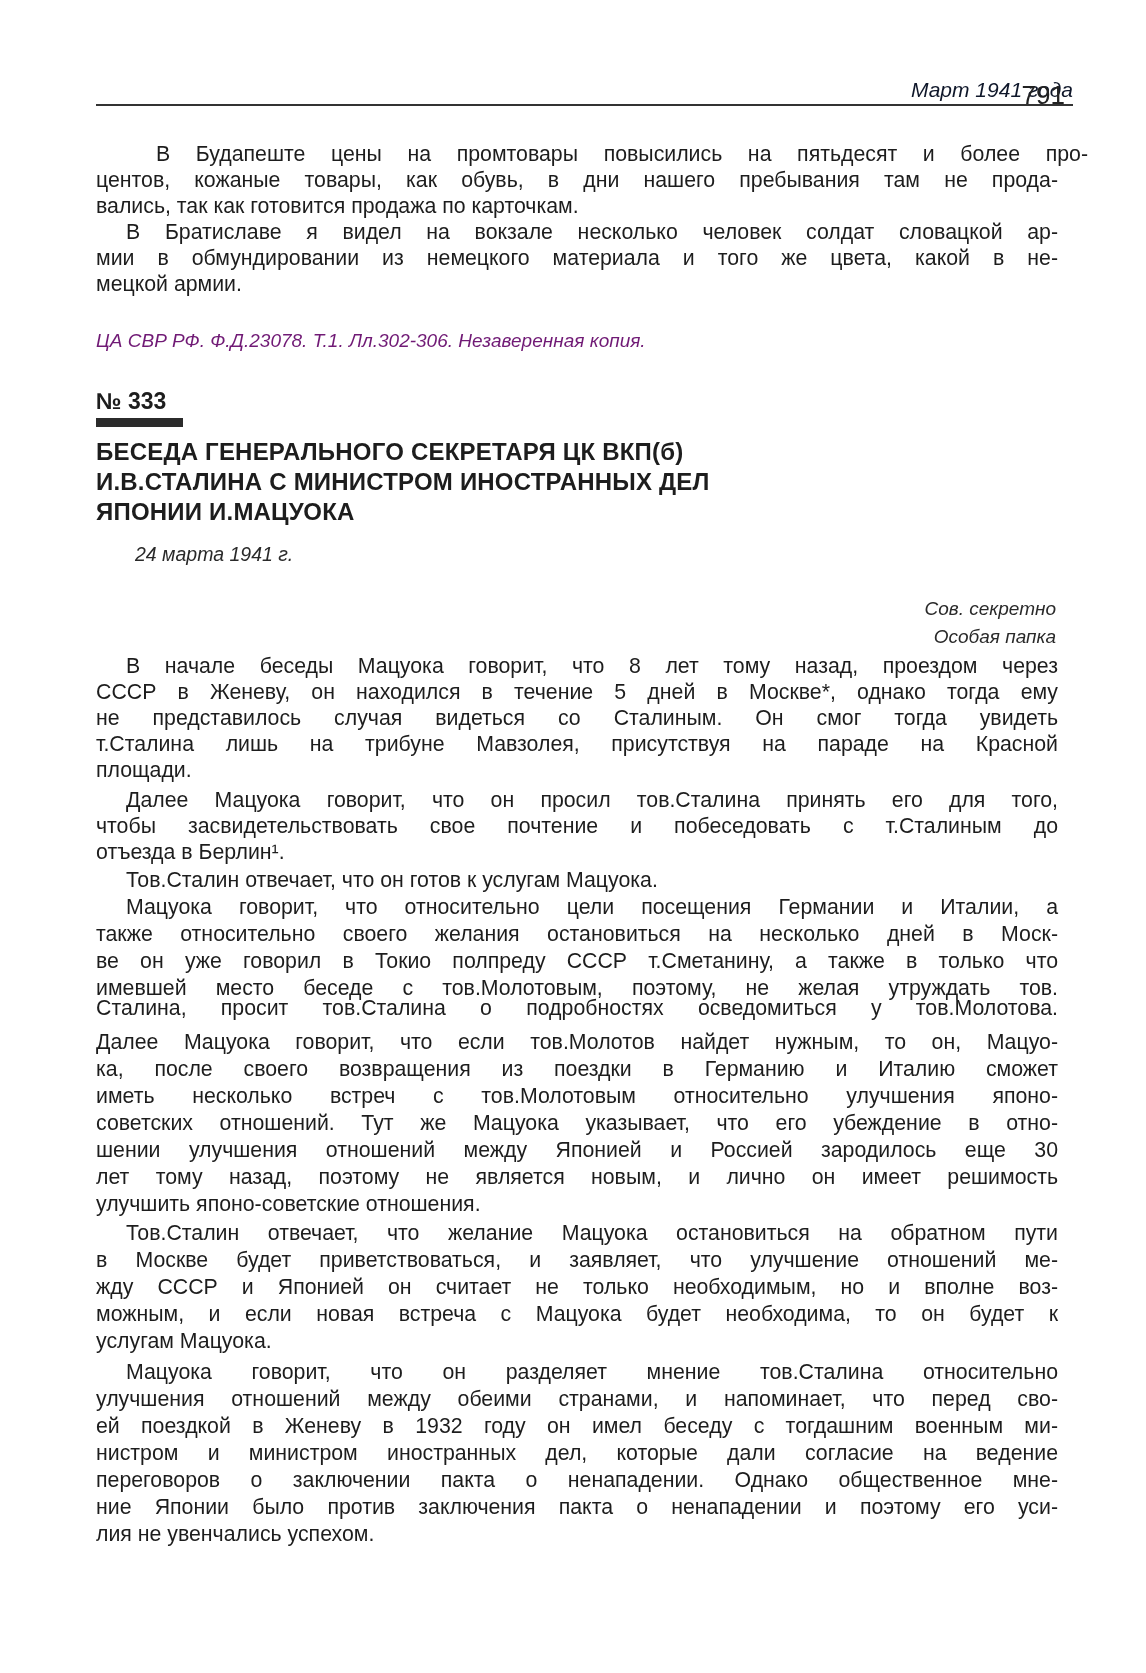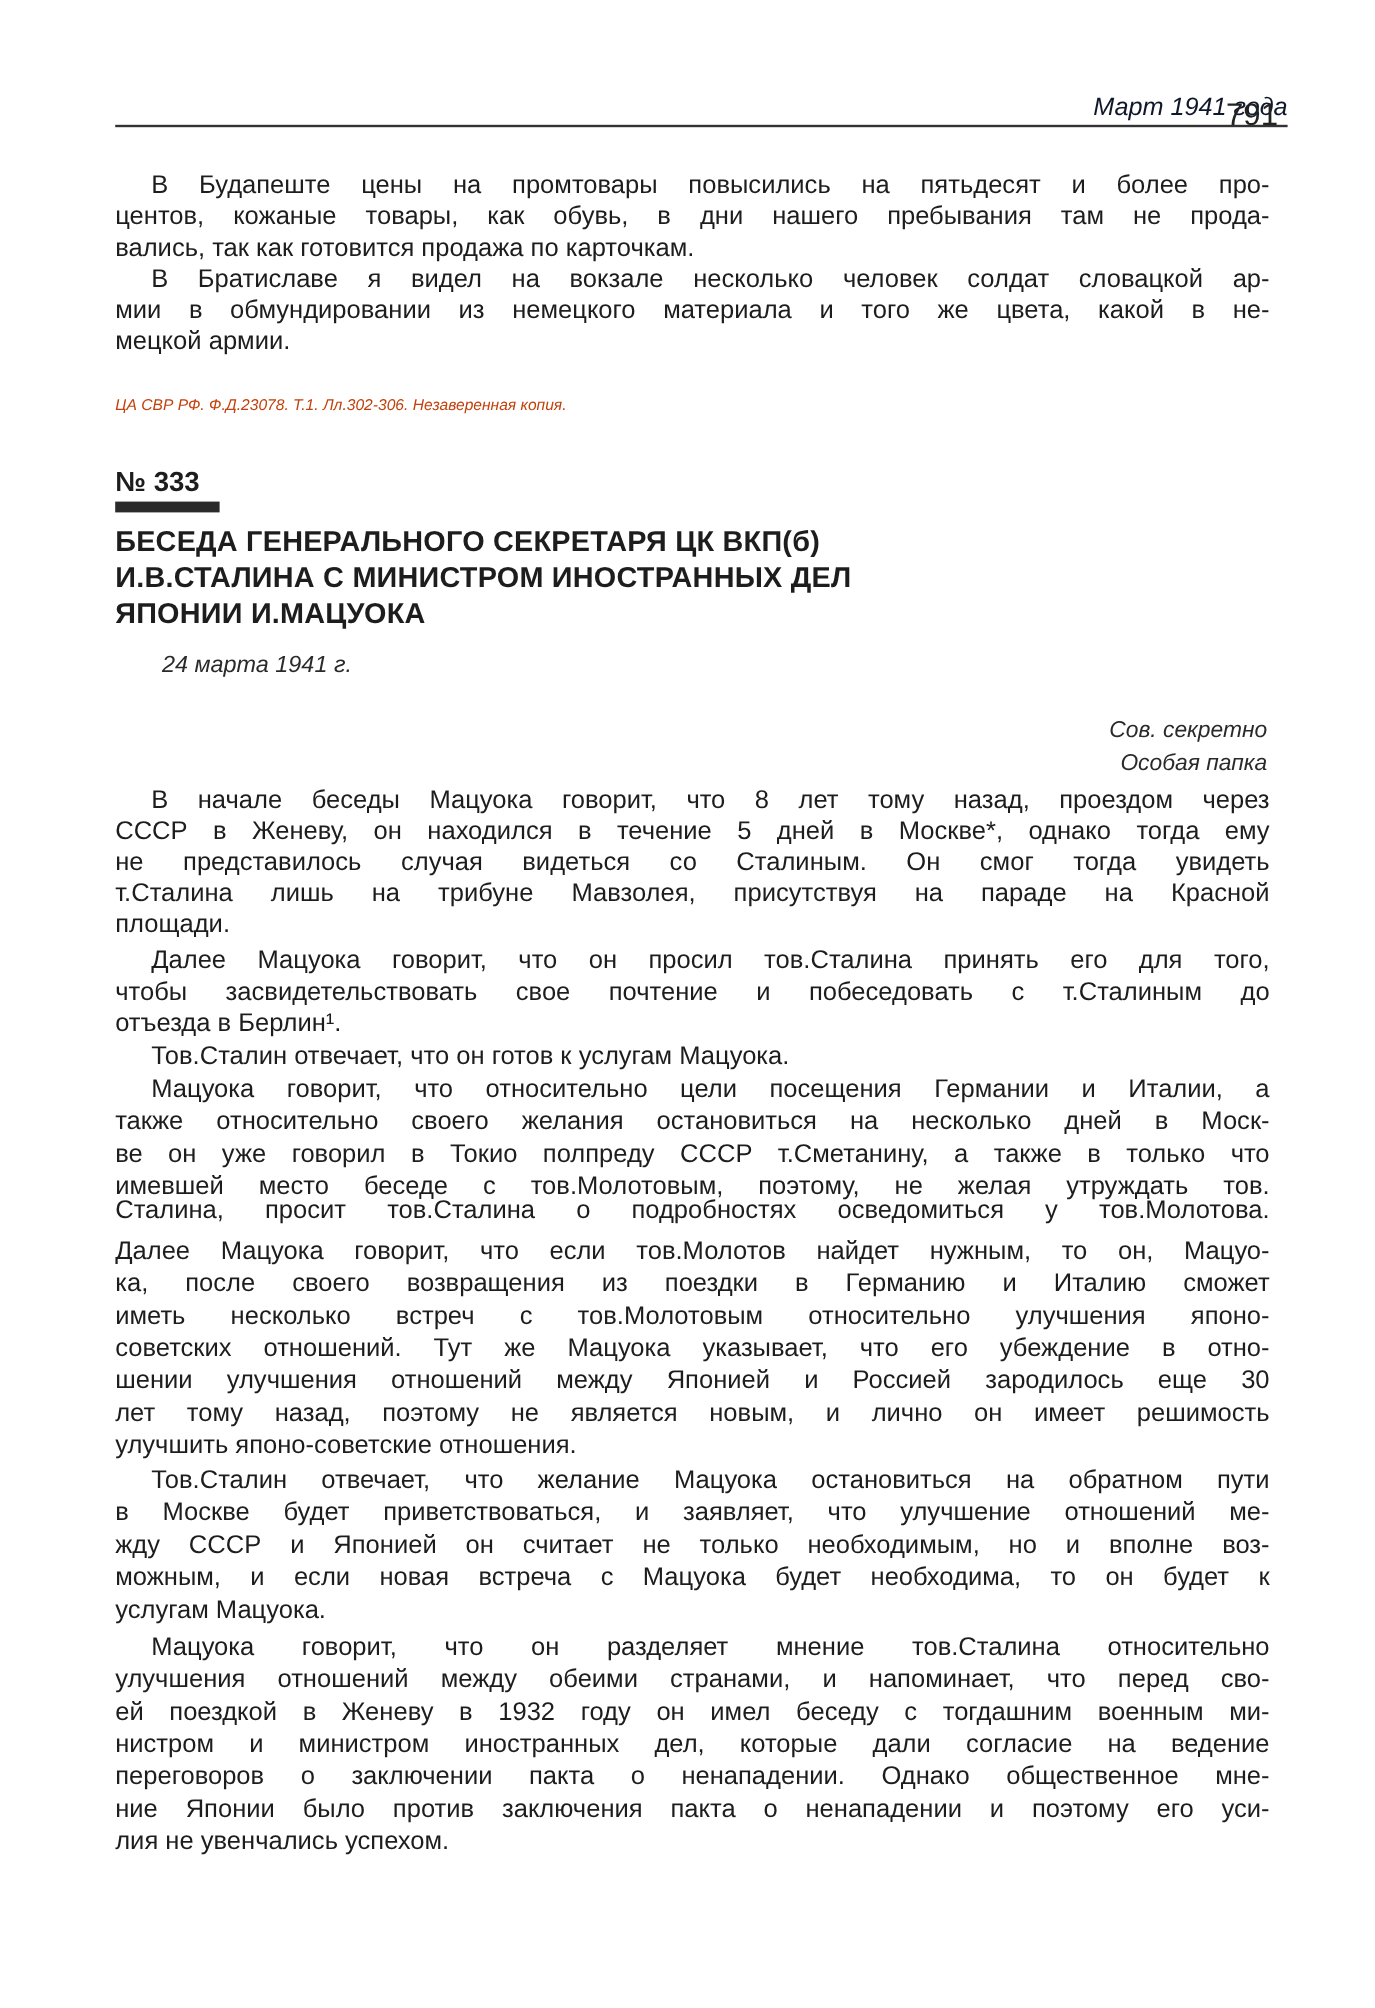--- a/index.html
+++ b/index.html
@@ -69,22 +69,22 @@
     color: #1d1d1d;
   }
   .line.indent { left: 126px; width: 932px; }
   .line.last { text-align-last: left; }
 
   .source {
     position: absolute;
     left: 96px;
     top: 330px;
     font-style: italic;
-    font-size: 13px;
-    color: #c2410c;
+    font-size: 19px;
+    color: #701a75;
     white-space: nowrap;
   }
 
   .doc-number {
     position: absolute;
     left: 96px;
     top: 388px;
     font-weight: bold;
     font-size: 23px;
     color: #1d1d1d;
@@ -133,21 +133,21 @@
 <body>
 
 <div class="page">
 
   <div class="running-header">
     <div class="running-title">Март 1941 года</div>
     <div class="page-number">791</div>
   </div>
   <div class="header-rule"></div>
 
-  <div class="line indent" style="top:140px;">В Будапеште цены на промтовары повысились на пятьдесят и более про-</div>
+  <div class="line indent" style="top:140px;margin-left:30px;">В Будапеште цены на промтовары повысились на пятьдесят и более про-</div>
   <div class="line" style="top:166px;">центов, кожаные товары, как обувь, в дни нашего пребывания там не прода-</div>
   <div class="line last" style="top:192px;">вались, так как готовится продажа по карточкам.</div>
   <div class="line indent" style="top:218px;">В Братиславе я видел на вокзале несколько человек солдат словацкой ар-</div>
   <div class="line" style="top:244px;">мии в обмундировании из немецкого материала и того же цвета, какой в не-</div>
   <div class="line last" style="top:270px;">мецкой армии.</div>
 
   <div class="source">ЦА СВР РФ. Ф.Д.23078. Т.1. Лл.302-306. Незаверенная копия.</div>
 
   <div class="doc-number">№ 333</div>
   <div class="doc-number-bar"></div>

